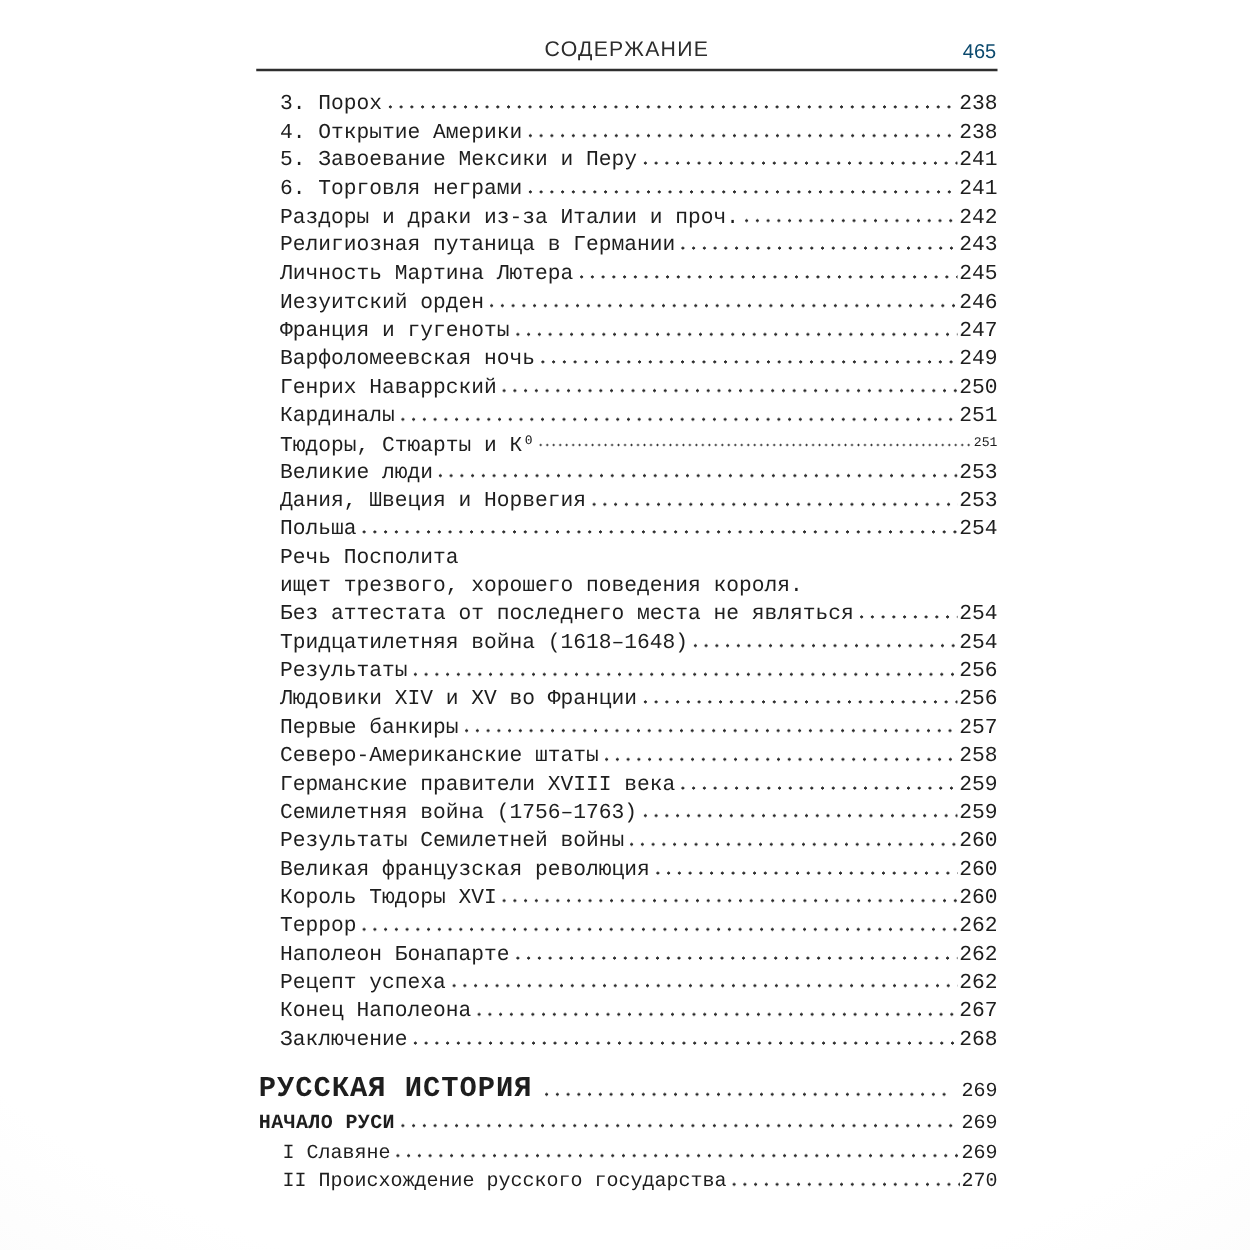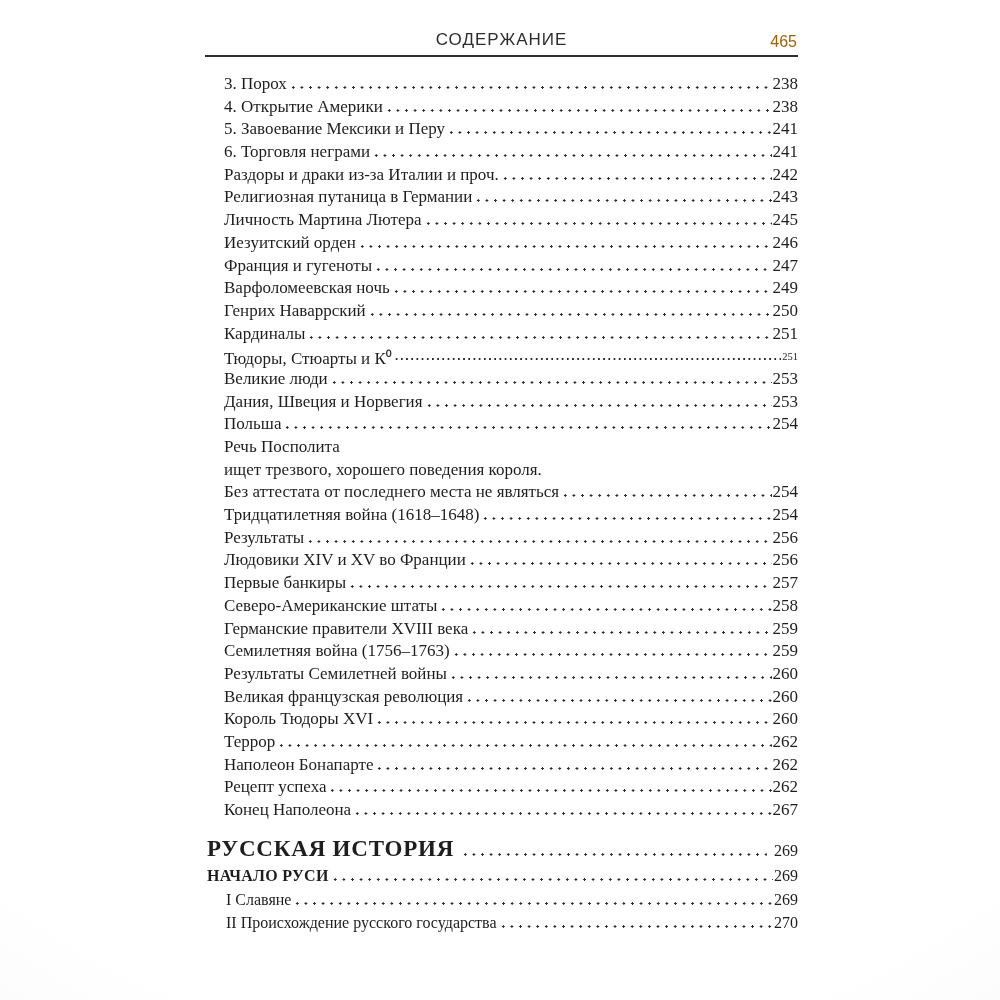--- a/index.html
+++ b/index.html
@@ -9,25 +9,25 @@
     font-family: "Liberation Serif", serif;
     color: #1e1e1e;
   }
   .content { margin-left: 205px; width: 593px; padding-top: 17px; }
 
   .header { position: relative; height: 38px; font-family: "Liberation Sans", sans-serif; }
   .header .title {
     position: absolute; left: 0; right: 0; bottom: 5px;
     text-align: center; font-size: 17px; letter-spacing: 1px; color: #2d2d2d;
   }
-  .header .pagenum { position: absolute; right: 1px; bottom: 4px; font-size: 16px; color: #a16207; }
+  .header .pagenum { position: absolute; right: 1px; bottom: 4px; font-size: 16px; color: #0c4a6e; }
   .rule { border-top: 2px solid #2e2e2e; }
 
   .toc { margin-top: 17px; }
-  .row { display: flex; align-items: baseline; height: 22.7px; font-size: 17px; padding-left: 19px; }
+  .row { display: flex; align-items: baseline; height: 22.7px; font-size: 17px; padding-left: 19px; font-family: Liberation Mono, monospace; }
   .label { white-space: nowrap; }
   .dots {
     flex: 1 1 auto; min-width: 8px; height: 3px; align-self: baseline; margin: 0 1px 0 2px;
     background-image: radial-gradient(circle at 50% 50%, #2a2a2a 1.05px, rgba(42,42,42,0) 1.35px);
     background-size: 8.6px 3px; background-repeat: repeat-x; background-position: left bottom;
   }
   .page { white-space: nowrap; text-align: center; }
 
   .row.small .dots {
     height: 6px;
@@ -215,20 +215,25 @@
     <div class="row">
       <span class="label">Рецепт успеха</span>
       <span class="dots"></span>
       <span class="page">262</span>
     </div>
     <div class="row">
       <span class="label">Конец Наполеона</span>
       <span class="dots"></span>
       <span class="page">267</span>
     </div>
+    <div class="row">
+      <span class="label">Заключение</span>
+      <span class="dots"></span>
+      <span class="page">268</span>
+    </div>
 
     <div class="row section">
       <span class="label">РУССКАЯ ИСТОРИЯ</span>
       <span class="dots"></span>
       <span class="page">269</span>
     </div>
     <div class="row subsection">
       <span class="label">НАЧАЛО РУСИ</span>
       <span class="dots"></span>
       <span class="page">269</span>

